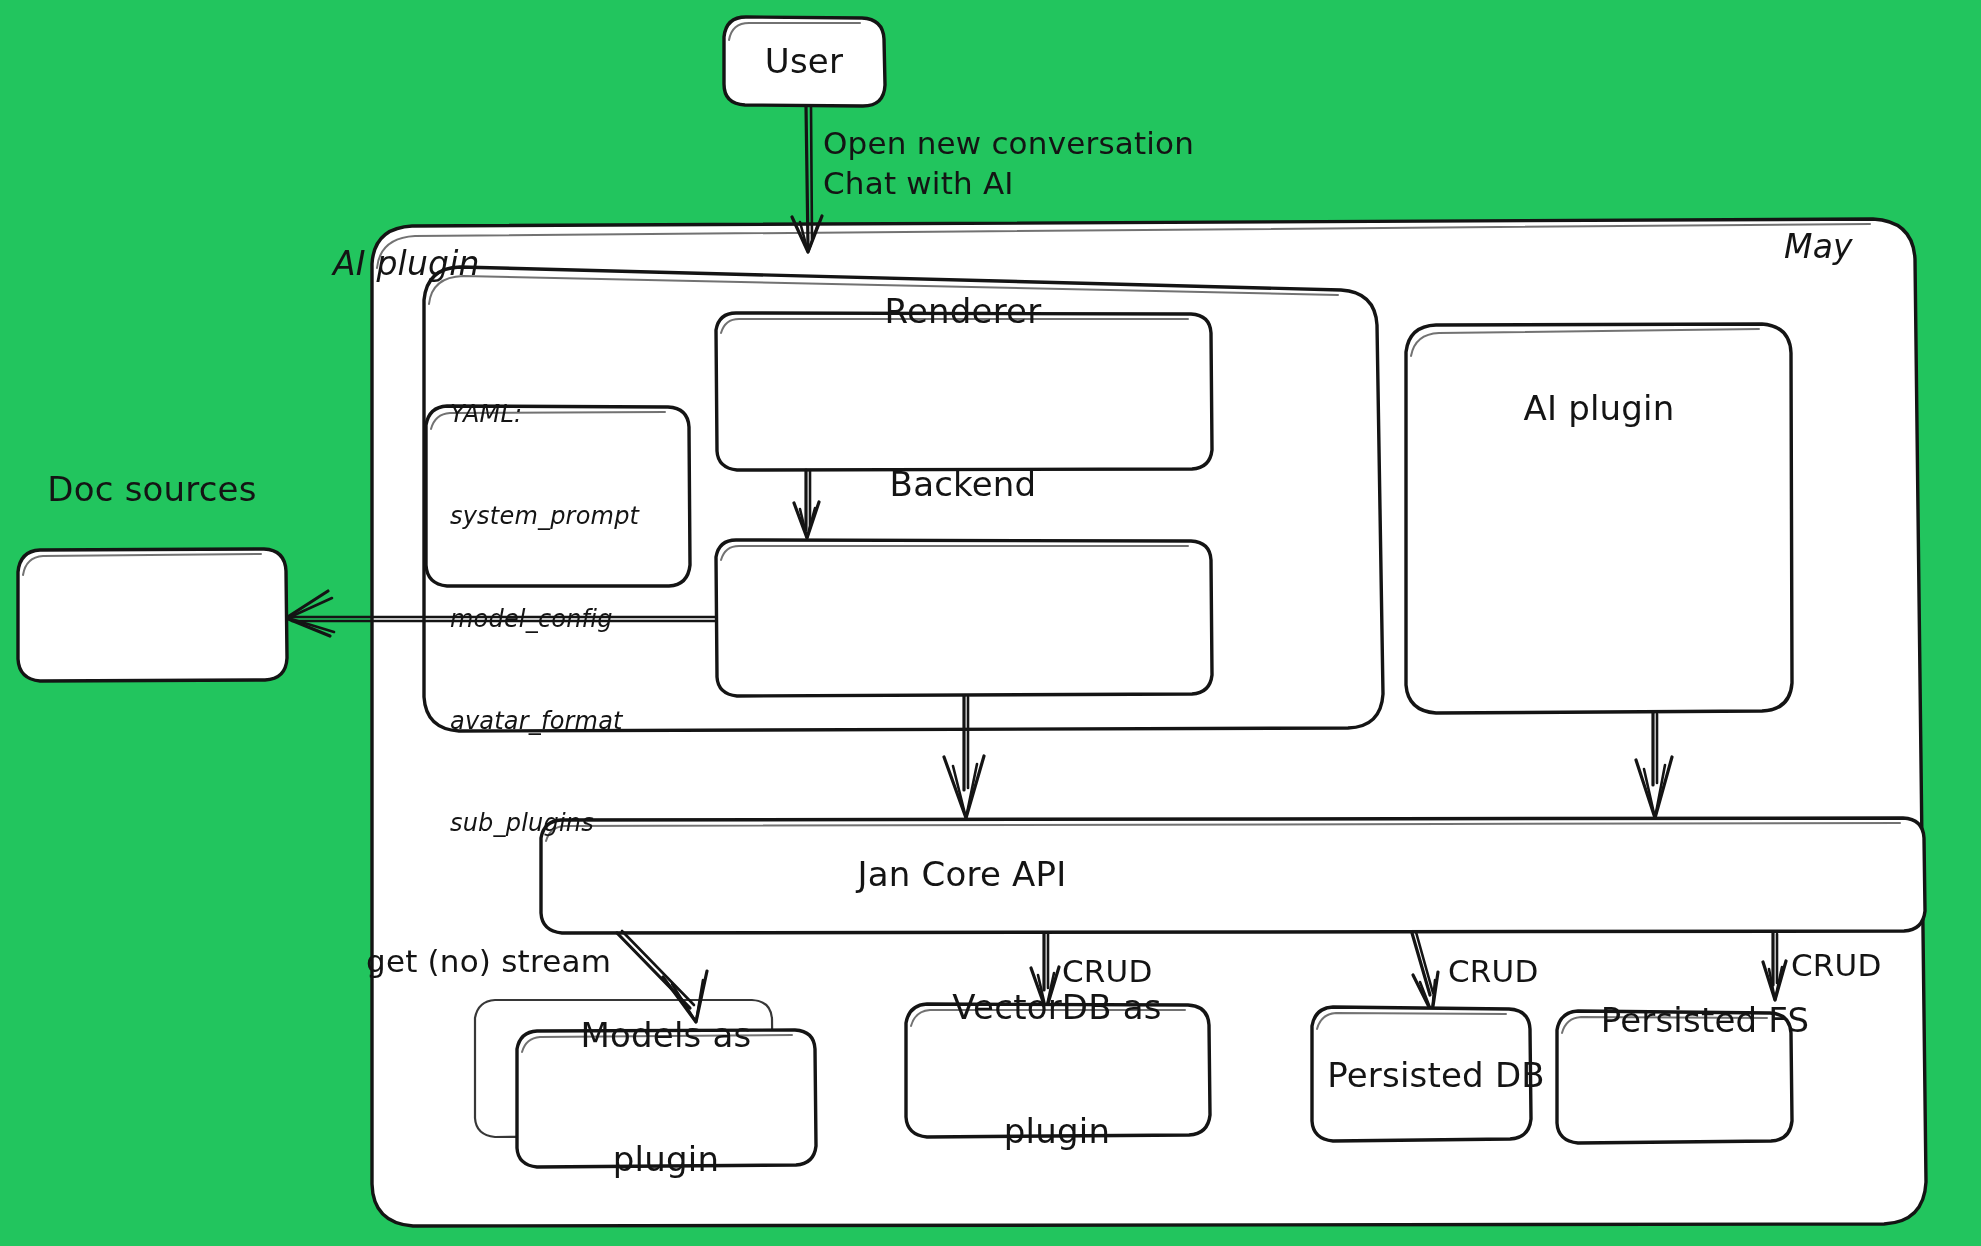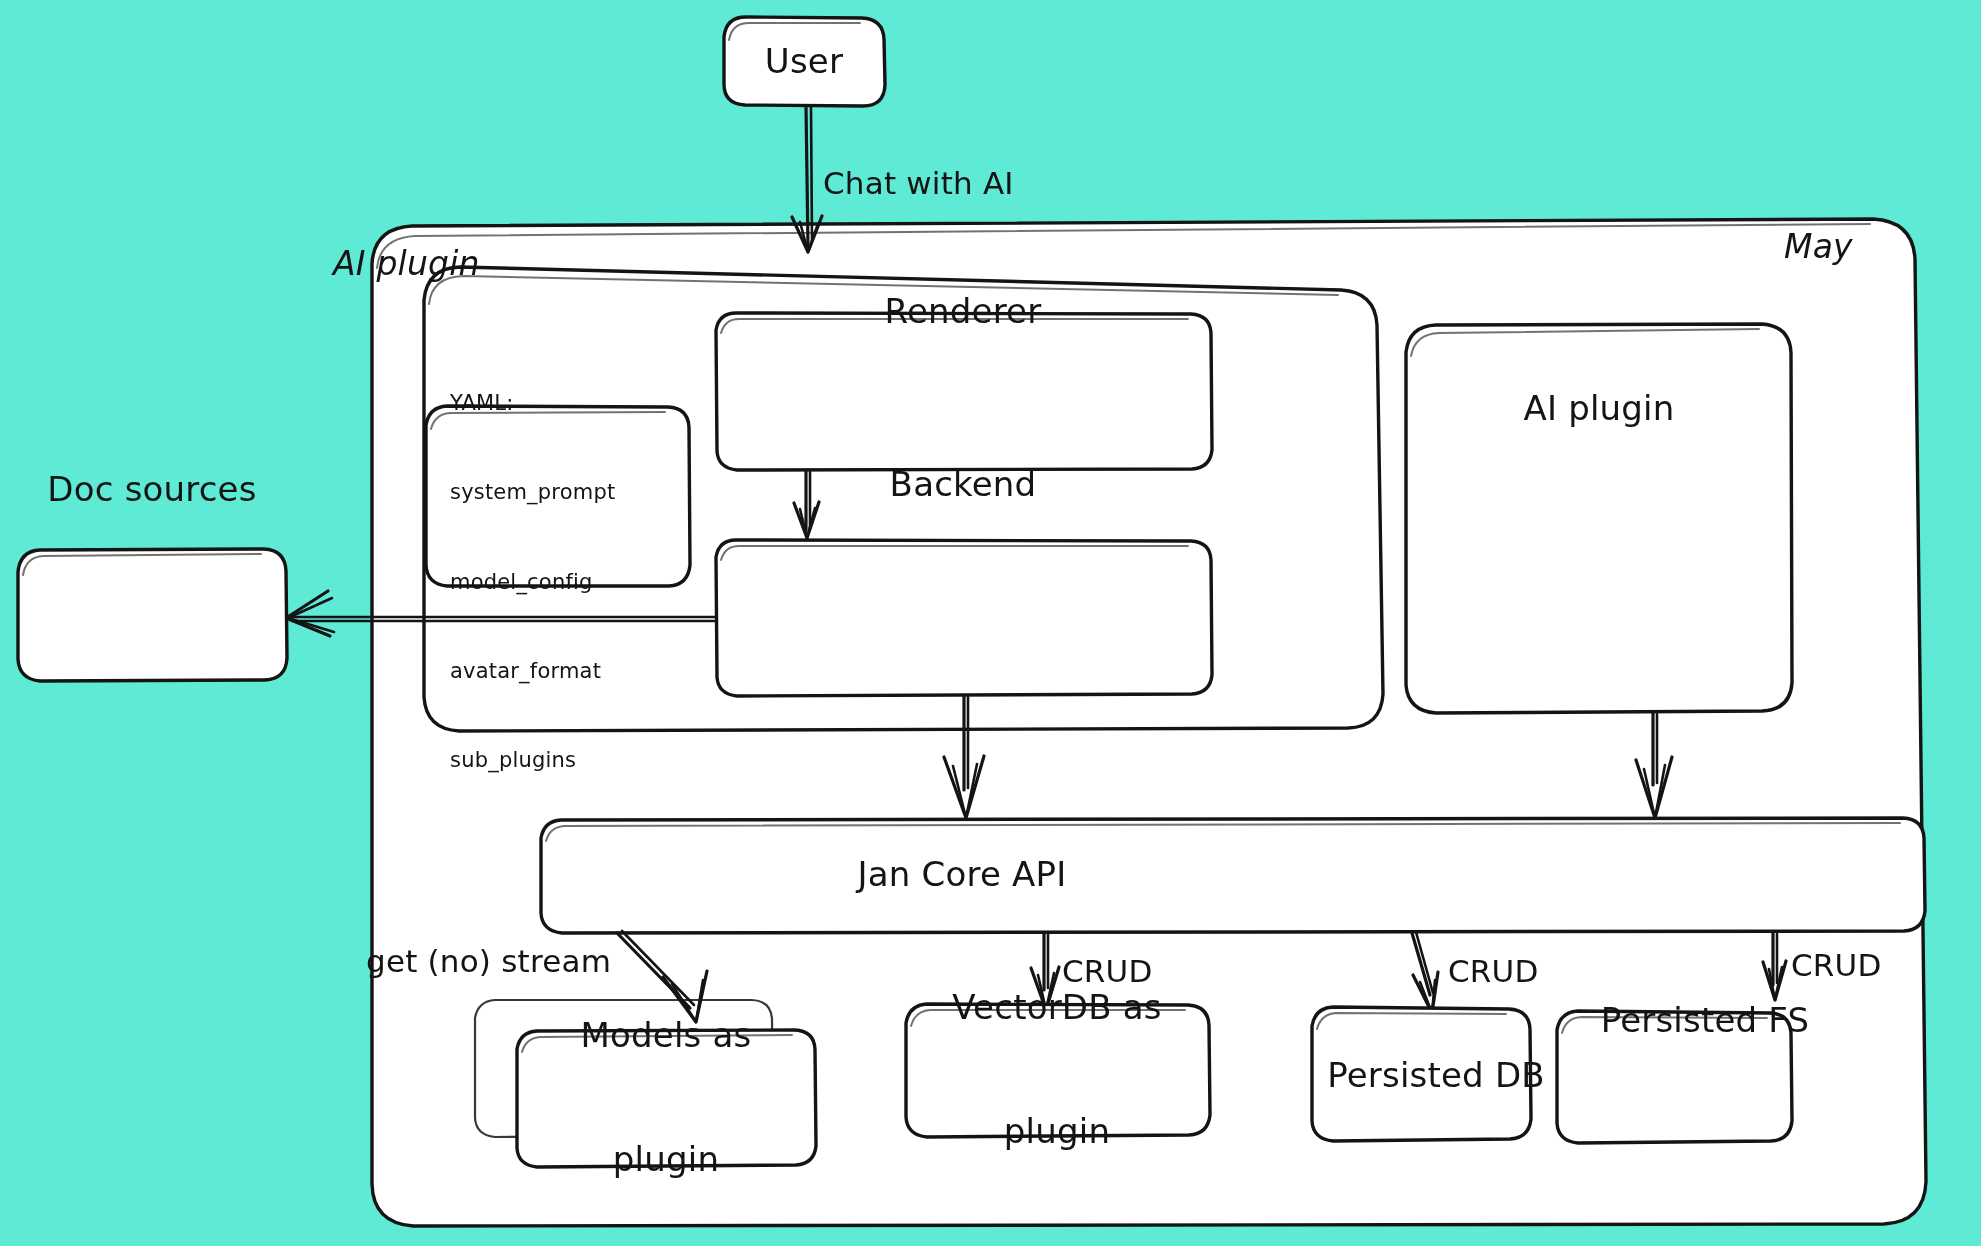--- a/index.html
+++ b/index.html
@@ -4,21 +4,21 @@
 <style>
   html, body {
     margin: 0;
     padding: 0;
     background: #ffffff;
   }
   #stage {
     position: relative;
     width: 1981px;
     height: 1246px;
-    background: #5eead4;
+    background: #22c55e;
     overflow: hidden;
     font-family: "DejaVu Sans", sans-serif;
   }
   #stage svg {
     position: absolute;
     top: 0;
     left: 0;
     width: 1981px;
     height: 1246px;
   }
@@ -37,21 +37,22 @@
   }
   .node-label.two-line { line-height: 1.22; }
   .container-label {
     font-size: 33px;
     font-style: italic;
   }
   .edge-label {
     font-size: 31px;
   }
   .yaml-label {
-    font-size: 21px;
+    font-size: 24px;
+    font-style: italic;
     line-height: 1.42;
   }
 </style>
 </head>
 <body>
 
 <div id="stage">
 
   <svg viewBox="0 0 1981 1246" xmlns="http://www.w3.org/2000/svg">
     <defs>
@@ -194,20 +195,21 @@
     </g>
 
   </svg>
 
   <div class="lbl node-label" style="left:804px; top:61px;">User</div>
 
   <div class="lbl container-label" style="left:1784px; top:226px;">May</div>
 
   <div class="lbl container-label" style="left:333px; top:243px;">AI plugin</div>
 
+  <div class="lbl edge-label" style="left:823px; top:124px;">Open new conversation</div>
   <div class="lbl edge-label" style="left:823px; top:164px;">Chat with AI</div>
 
   <div class="lbl node-label" style="left:963px; top:311px;text-align:right;">Renderer</div>
 
   <div class="lbl node-label" style="left:963px; top:484px;">Backend</div>
 
   <div class="lbl node-label" style="left:1599px; top:408px;">AI plugin</div>
 
   <div class="lbl node-label" style="left:152px; top:489px;">Doc sources</div>
 

